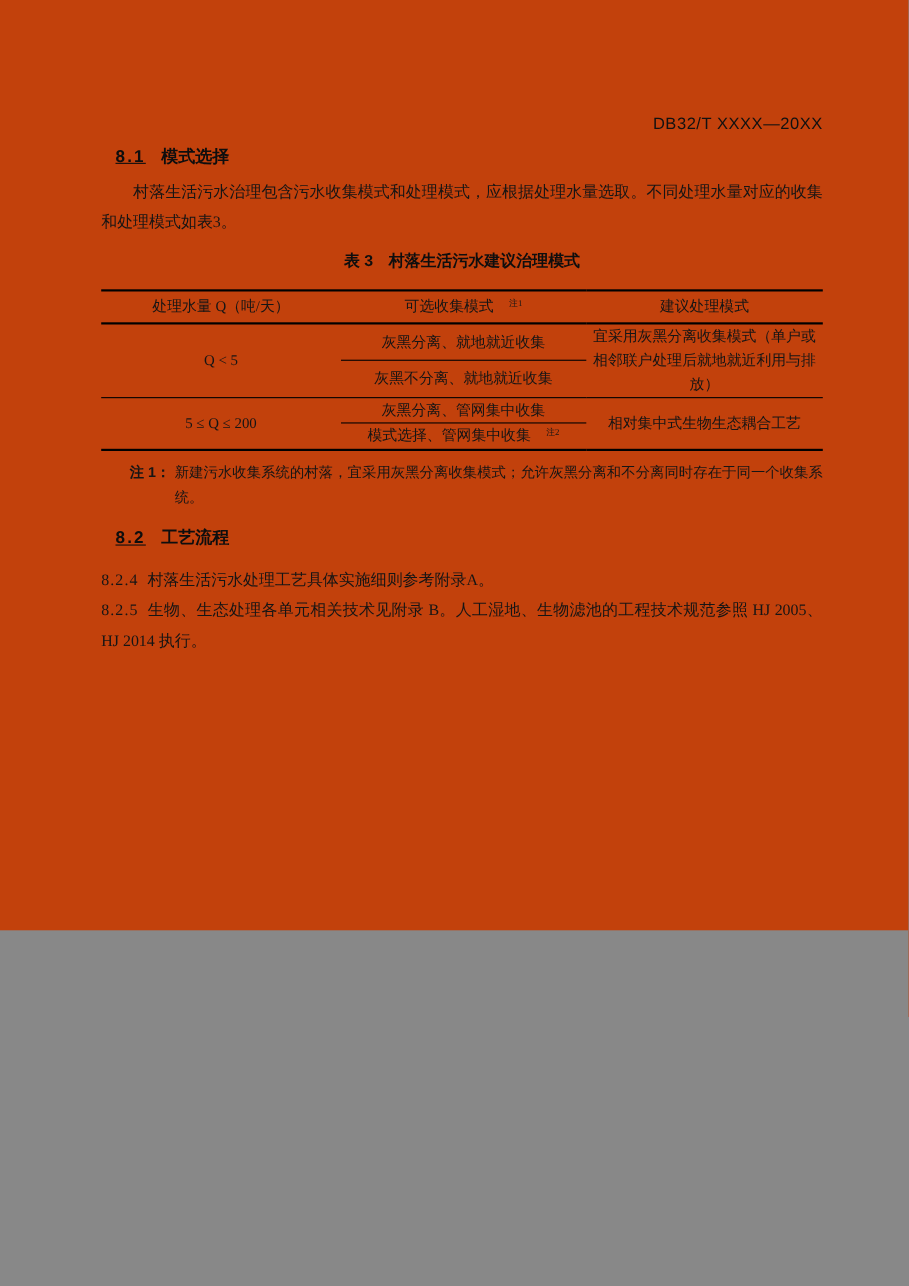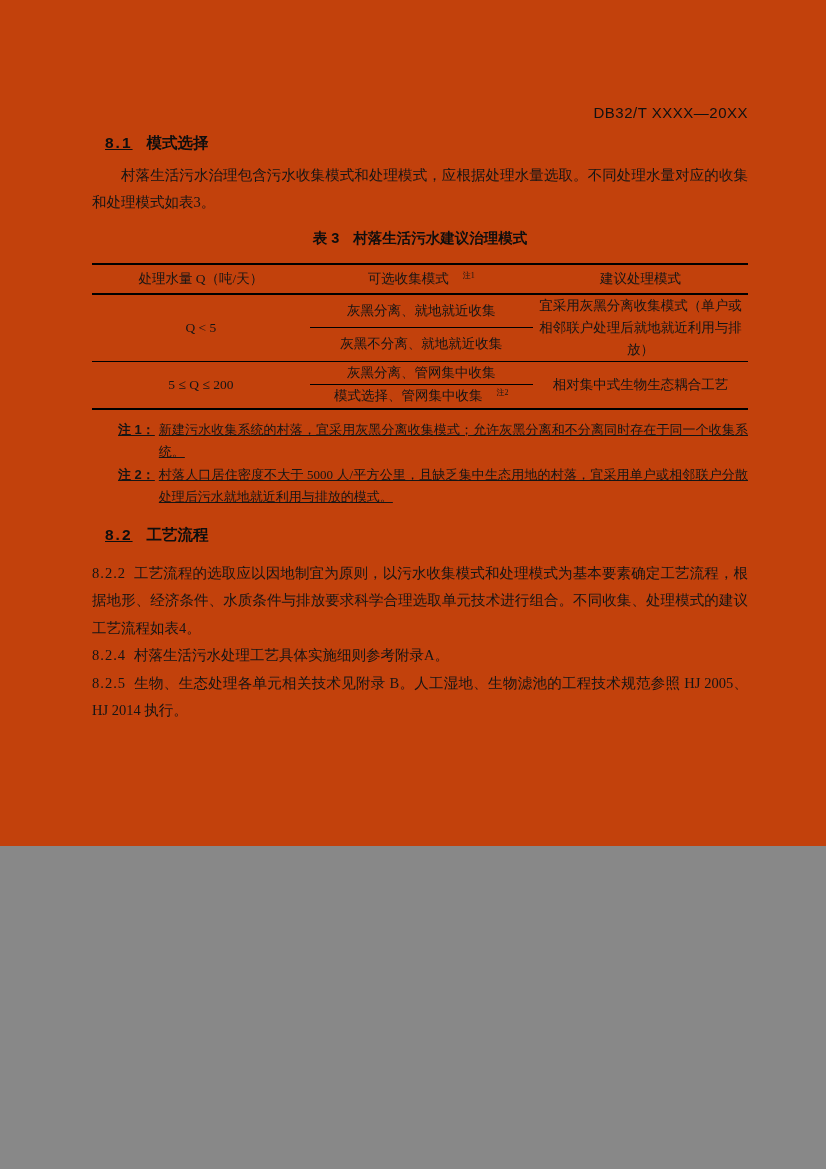--- a/index.html
+++ b/index.html
@@ -95,21 +95,20 @@
     line-height: 0;
     padding-left: 14px;
   }
   
   .notes {
     margin-top: 9px;
     padding-left: 26px;
     font-size: 13px;
     line-height: 22.5px;
     color: #151515;
-    text-decoration: underline;
   }
   .note { display: flex; align-items: flex-start; }
   .note-label {
     font-family: "Liberation Sans", "DejaVu Sans", sans-serif;
     font-weight: bold;
     white-space: nowrap;
     margin-right: 4px;
   }
   .note-text { flex: 1; text-align: justify; }
   
@@ -181,34 +180,27 @@
           <td class="mode"><span>模式选择、管网集中收集</span><sup class="note-ref">注2</sup></td>
         </tr>
       </tbody>
     </table>
 
     <div class="notes">
       <div class="note">
         <span class="note-label">注 1：</span>
         <span class="note-text">新建污水收集系统的村落，宜采用灰黑分离收集模式；允许灰黑分离和不分离同时存在于同一个收集系统。</span>
       </div>
-      <div class="note">
-        <span class="note-label">注 2：</span>
-        <span class="note-text">村落人口居住密度不大于 5000 人/平方公里，且缺乏集中生态用地的村落，宜采用单户或相邻联户分散处理后污水就地就近利用与排放的模式。</span>
-      </div>
     </div>
 
     <div class="sec-heading h82">
       <span class="sec-num">8.2</span><span>工艺流程</span>
     </div>
 
     <div class="clauses">
-      <p class="clause">
-        <span class="cl-num">8.2.2</span><span>工艺流程的选取应以因地制宜为原则，以污水收集模式和处理模式为基本要素确定工艺流程，根据地形、经济条件、水质条件与排放要求科学合理选取单元技术进行组合。不同收集、处理模式的建议工艺流程如表4。</span>
-      </p>
       <p class="clause">
         <span class="cl-num">8.2.4</span><span>村落生活污水处理工艺具体实施细则参考附录A。</span>
       </p>
       <p class="clause">
         <span class="cl-num">8.2.5</span><span>生物、生态处理各单元相关技术见附录 B。人工湿地、生物滤池的工程技术规范参照 HJ 2005、HJ 2014 执行。</span>
       </p>
     </div>
 
   </div>
 

